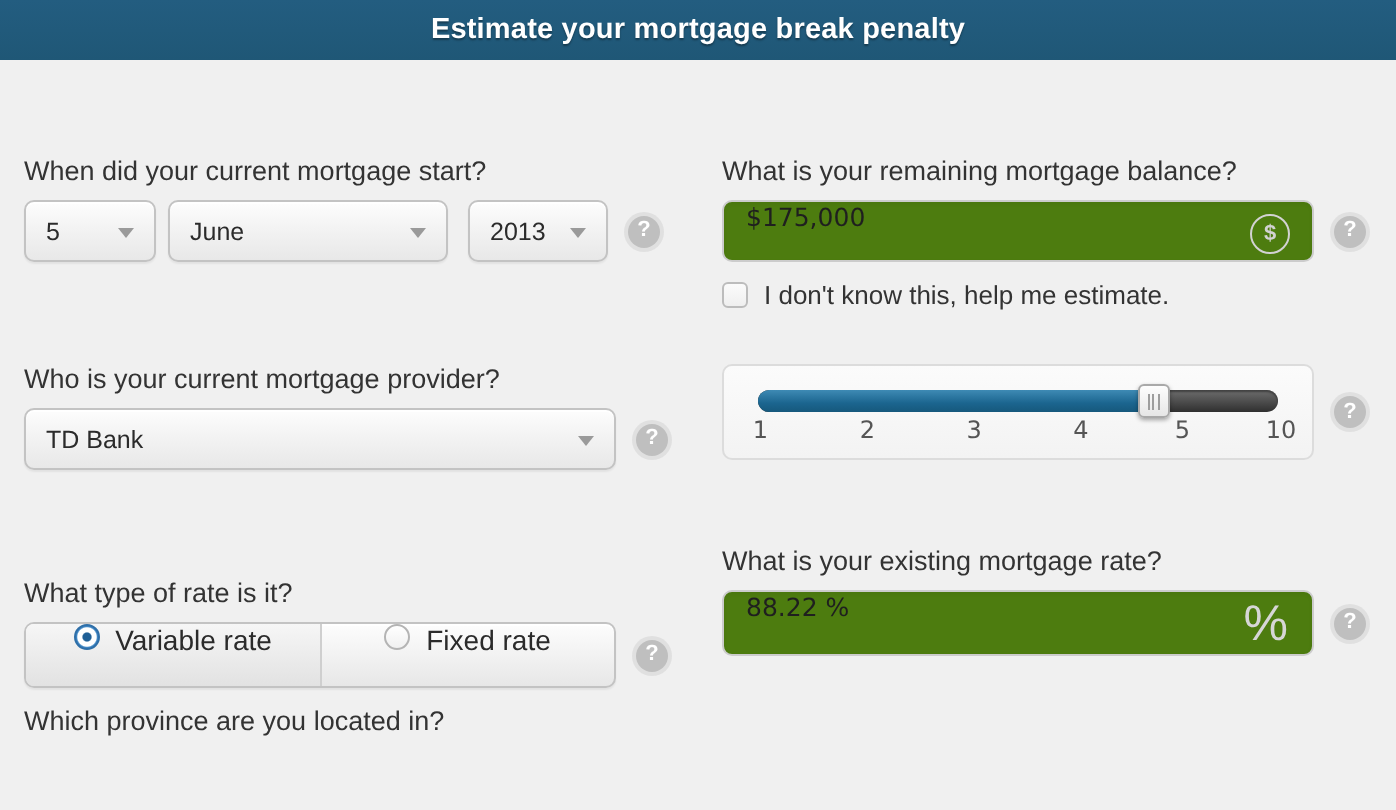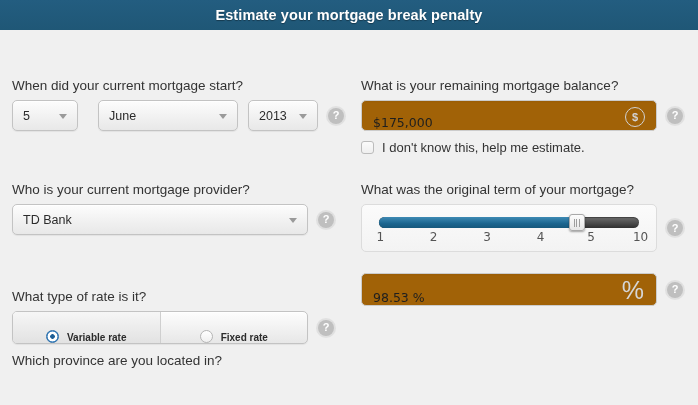--- a/index.html
+++ b/index.html
@@ -88,21 +88,21 @@
     border-left: 4.5px solid transparent;
     border-right: 4.5px solid transparent;
     border-top: 5px solid #9a9a9a;
   }
   .select.focused {
     border-color: #4a90d9;
     box-shadow: 0 0 0 1px rgba(74,144,217,.55), 0 0 4px rgba(74,144,217,.55), inset 0 1px 0 #ffffff;
   }
 
   .sel-day   { width: 66px; }
-  .sel-month { width: 140px; margin-left: 20px; }
+  .sel-month { width: 140px; margin-left: 6px; }
   .sel-year  { width: 70px;  margin-left: 10px; }
   .sel-wide  { width: 296px; }
 
   
   .help {
     width: 16px; height: 16px;
     border-radius: 50%;
     background: #bfbfbf;
     box-shadow: 0 0 0 2px rgba(190,190,190,.30);
     margin-left: 10px;
@@ -128,27 +128,26 @@
     border: 1px solid #c3c3c3;
     border-radius: 5px;
     background: linear-gradient(to bottom, #fdfdfd 0%, #f1f1f1 55%, #e7e7e7 100%);
     box-shadow: 0 1px 1px rgba(0,0,0,0.06), inset 0 1px 0 #ffffff;
     display: flex;
     overflow: hidden;
   }
   .seg {
     flex: 1 1 50%;
     display: flex;
-    align-items: flex-end;
+    align-items: flex-start;
     justify-content: center;
     gap: 8px;
-    font-size: 10px;
+    font-size: 14px;
     color: #2b2b2b;
     cursor: pointer;
-    font-weight: bold;
   }
   .seg.first {
     border-right: 1px solid #cfcfcf;
     background: linear-gradient(to bottom, #f6f6f6 0%, #ebebeb 55%, #e2e2e2 100%);
   }
   .radio {
     width: 13px; height: 13px;
     border-radius: 50%;
     box-sizing: border-box;
     border: 1px solid #b4b4b4;
@@ -160,26 +159,26 @@
     border: 1px solid #2f6fa8;
     background: radial-gradient(circle at 50% 50%, #1f5f96 0 2px, #ffffff 2.6px 4.6px, #3f86c4 5.2px 100%);
   }
 
   
   .textinput {
     position: relative;
     width: 296px;
     height: 31px;
     box-sizing: border-box;
-    background: #a16207;
+    background: #4d7c0f;
     border: 1px solid #cccccc;
     border-radius: 5px;
     box-shadow: inset 0 1px 2px rgba(0,0,0,0.05);
     display: flex;
-    align-items: flex-end;
+    align-items: flex-start;
     padding-left: 11px;
     cursor: text;
   }
   .textinput .txt {
     font-size: 12.5px;
     color: #1f1f1f;
     font-family: "DejaVu Sans", sans-serif;
   }
   .coin {
     position: absolute;
@@ -373,21 +372,20 @@
           <span>?</span>
         </div>
       </div>
       <div class="checkrow">
         <span class="checkbox"></span>
         <span class="checklabel">I don't know this, help me estimate.</span>
       </div>
     </div>
 
     <div class="field" style="top:152px;">
-      <div class="label">What was the original term of your mortgage?</div>
       <div class="row">
         <div class="sliderbox">
           <div class="track">
             <div class="track-fill"></div>
             <div class="handle">
               <i></i>
               <i></i>
               <i></i>
             </div>
           </div>
@@ -400,23 +398,24 @@
             <span class="tick" style="left:98%;">10</span>
           </div>
         </div>
         <div class="help">
           <span>?</span>
         </div>
       </div>
     </div>
 
     <div class="field" style="top:243px;">
+      <div class="label">What is your existing mortgage rate?</div>
       <div class="row">
         <div class="textinput" style="height:33px;">
-          <span class="txt">98.53 %</span>
+          <span class="txt">88.22 %</span>
           <span class="pct">%</span>
         </div>
         <div class="help">
           <span>?</span>
         </div>
       </div>
     </div>
 
   </div>
 </div>

